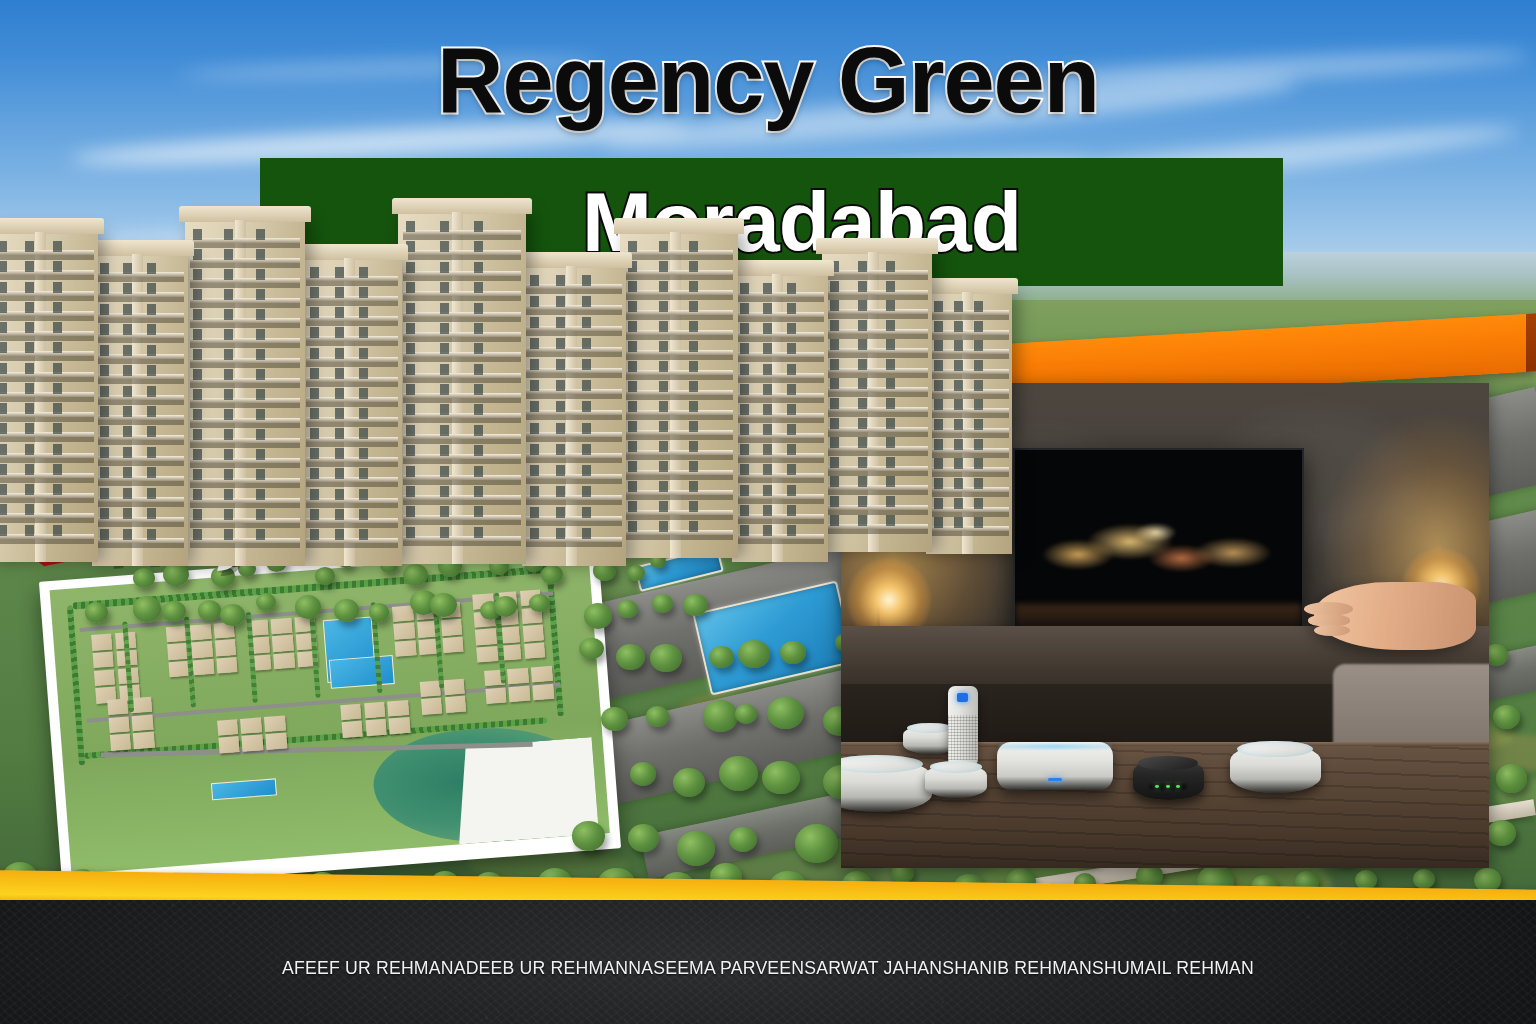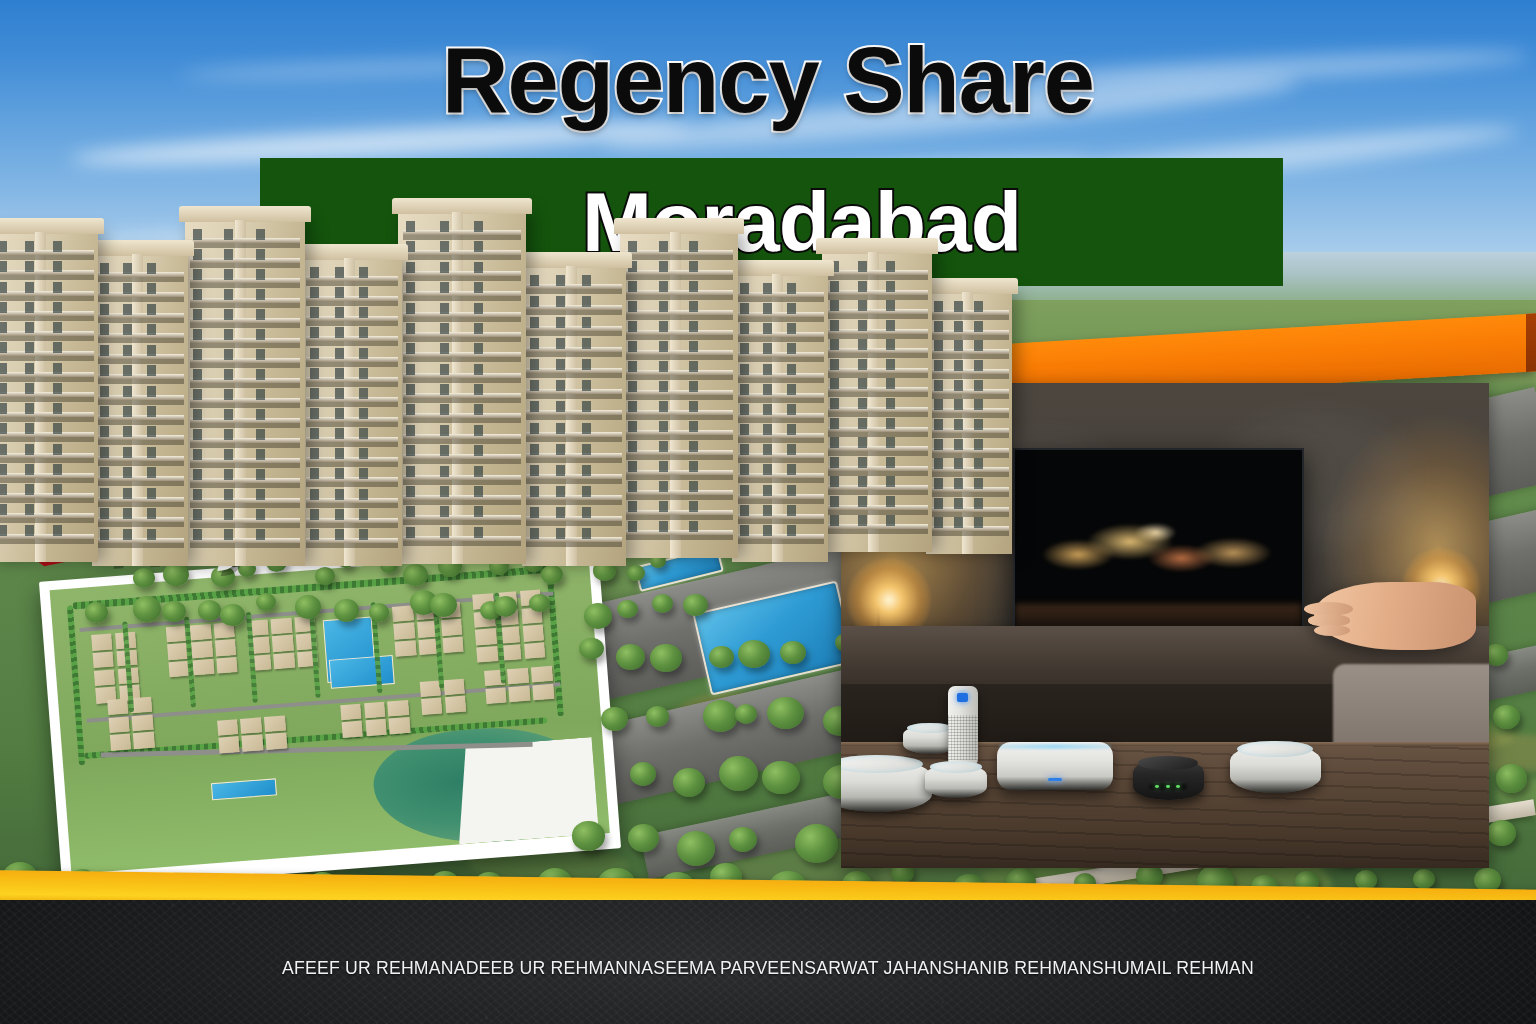--- a/index.html
+++ b/index.html
@@ -1310,21 +1310,21 @@
         <div class="tree" style="left:543.6093008022799px;top:514.9108695997442px;width:14.924844742251953px;height:13.432360268026757px;z-index:3;"></div>
         <div class="tree" style="left:557.7869836100316px;top:521.6850352332392px;width:15.014509439940802px;height:13.513058495946723px;z-index:3;"></div>
         <div class="tree" style="left:595.1291978383107px;top:525.4991478982844px;width:17.63243961503377px;height:15.869195653530394px;z-index:3;"></div>
         <div class="tree" style="left:636.0596370753178px;top:526.242599493937px;width:16.664909364033914px;height:14.998418427630522px;z-index:3;"></div>
         <div class="tree" style="left:679.385828028147px;top:514.1958160410616px;width:21.33499908788828px;height:19.201499179099454px;z-index:3;"></div>
         <div class="tree" style="left:698.1153337983951px;top:519.0185375246306px;width:19.699363949568646px;height:17.72942755461178px;z-index:3;"></div>
         <div class="tree" style="left:741.6170824615365px;top:519.7837429082876px;width:14.213953971962423px;height:12.792558574766181px;z-index:3;"></div>
       </div>
   </div>
 
-  <div class="title">Regency Share</div>
+  <div class="title">Regency Green</div>
 
   <div class="green-banner">
     <div class="city">Moradabad</div>
   </div>
 
   <div class="orange-band"></div>
 
   <div class="red-banner">
     <div class="streak" style="left:22%;top:6%;width:9px;height:86%;"></div>
     <div class="streak" style="left:52%;top:10%;width:7px;height:78%;"></div>

